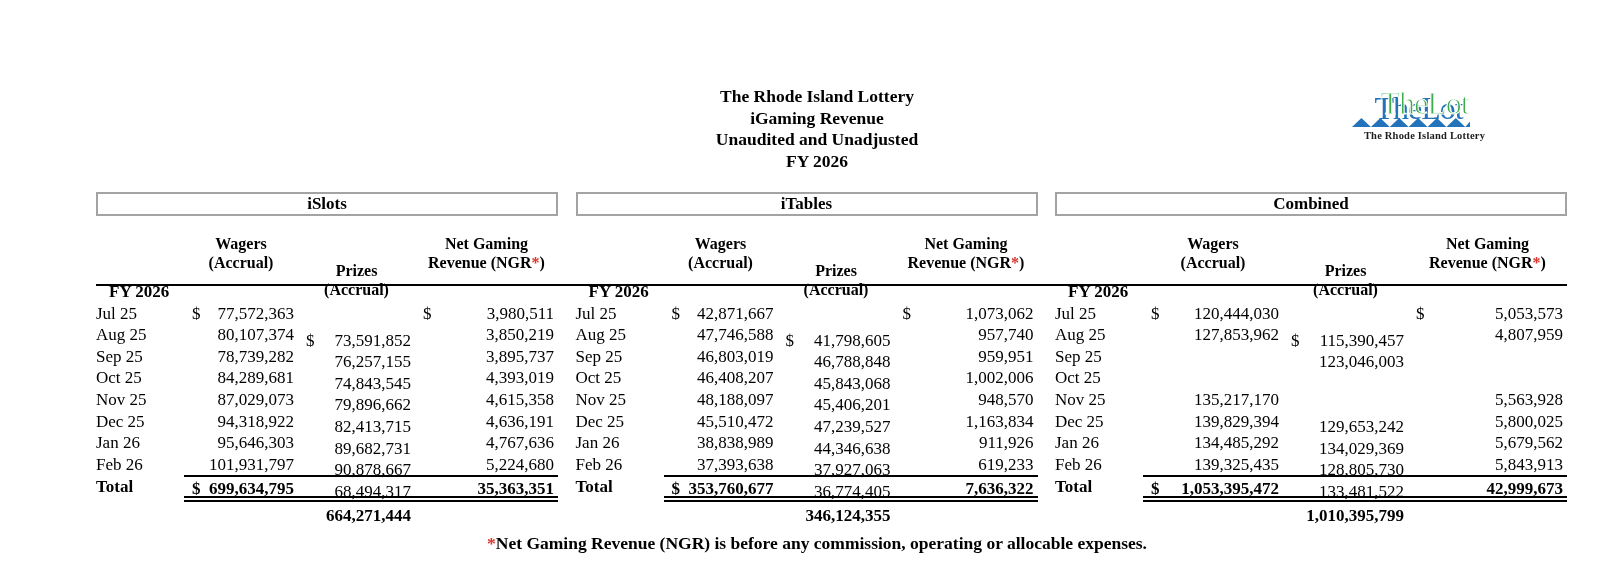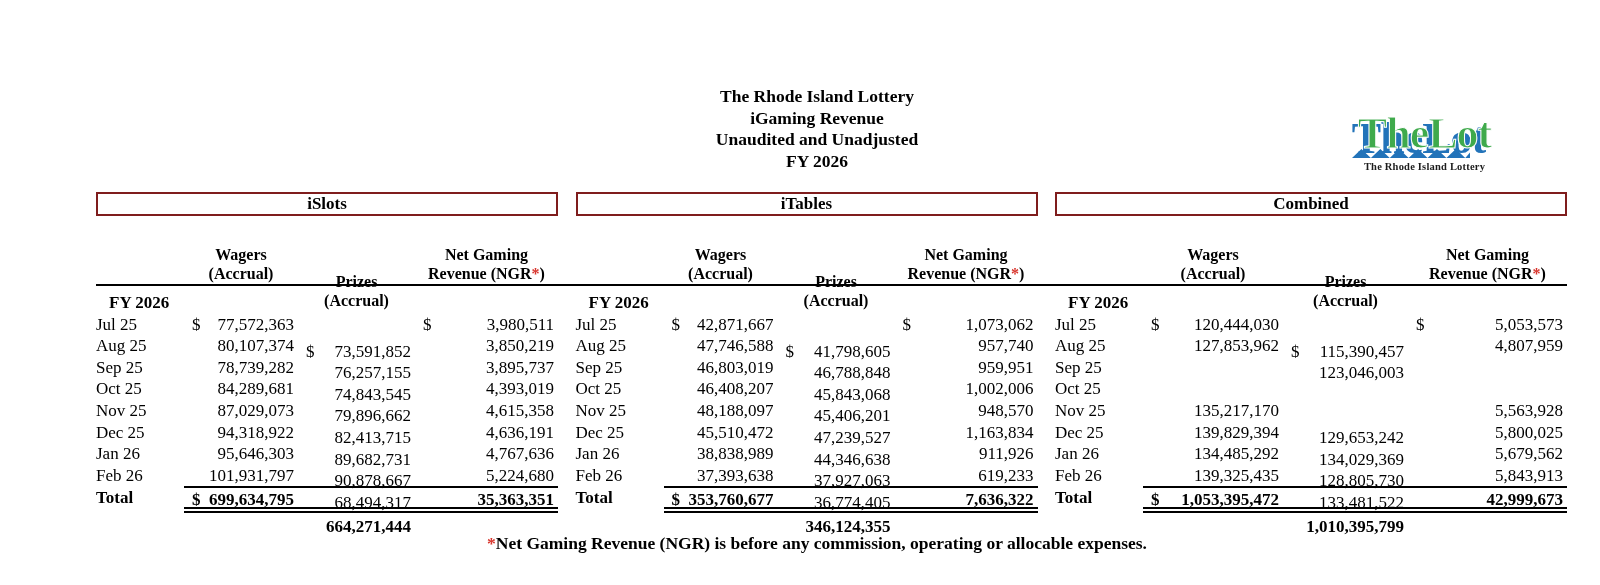--- a/index.html
+++ b/index.html
@@ -7,39 +7,39 @@
     width:1600px;height:585px;background:#ffffff;position:relative;
     font-family:"Liberation Serif", serif;color:#000;overflow:hidden;
   }
   .title-block{
     position:absolute;top:86px;left:817px;transform:translateX(-50%);
     text-align:center;font-weight:bold;font-size:17.5px;line-height:21.5px;white-space:nowrap;
   }
   
   .logo{position:absolute;top:82px;left:1342px;width:165px;text-align:center;}
   .logo-text{
-    font-weight:bold;font-size:44px;line-height:42px;letter-spacing:-1px;
+    font-weight:normal;font-size:32px;line-height:42px;letter-spacing:-1px;
     color:var(--green);text-shadow:-6px 5px 0 var(--blue);
-    -webkit-text-stroke:1px #ffffff;white-space:nowrap;margin-top:31px;
+    -webkit-text-stroke:1px #ffffff;white-space:nowrap;
   }
   .logo-wave{
     width:118px;height:9px;margin:-6px 0 3px 10px;background:var(--blue);
     clip-path:polygon(0 100%,8% 0,16% 100%,24% 0,32% 100%,40% 0,48% 100%,56% 0,64% 100%,72% 0,80% 100%,88% 0,96% 100%,100% 40%,100% 100%);
   }
   .logo-tagline{font-size:10.5px;font-weight:bold;color:#1c1c1c;letter-spacing:.2px;white-space:nowrap;}
   
   .tables-region{position:absolute;top:192px;left:96px;width:1471px;display:flex;justify-content:space-between;}
   .header-rule{position:absolute;top:92px;left:0;width:100%;height:2px;background:#000;}
   .table-section{width:462px;}
   .tables-region .table-section:nth-child(4){width:512px;}
   .section-box{
-    border:2px solid #7f1d1d;height:20px;line-height:20px;text-align:center;
+    border:2px solid #a3a3a3;height:20px;line-height:20px;text-align:center;
     font-weight:bold;font-size:17px;
   }
-  .col-heads{display:flex;padding-top:29px;height:38px;}
+  .col-heads{display:flex;padding-top:18px;height:38px;}
   .col-heads .month{width:88px;}
   .data-cols{flex:1;display:flex;}
   .cell{box-sizing:border-box;}
   .cell.head{text-align:center;font-weight:bold;font-size:16px;line-height:19px;white-space:nowrap;}
   .c-wagers{width:114px;}
   .c-prizes{width:117px;margin-top:27px;}
   .c-ngr{flex:1;}
   .tables-region .table-section:nth-child(4) .c-wagers{width:140px;}
   .tables-region .table-section:nth-child(4) .c-prizes{width:125px;}
   .rows{margin-top:9px;}

